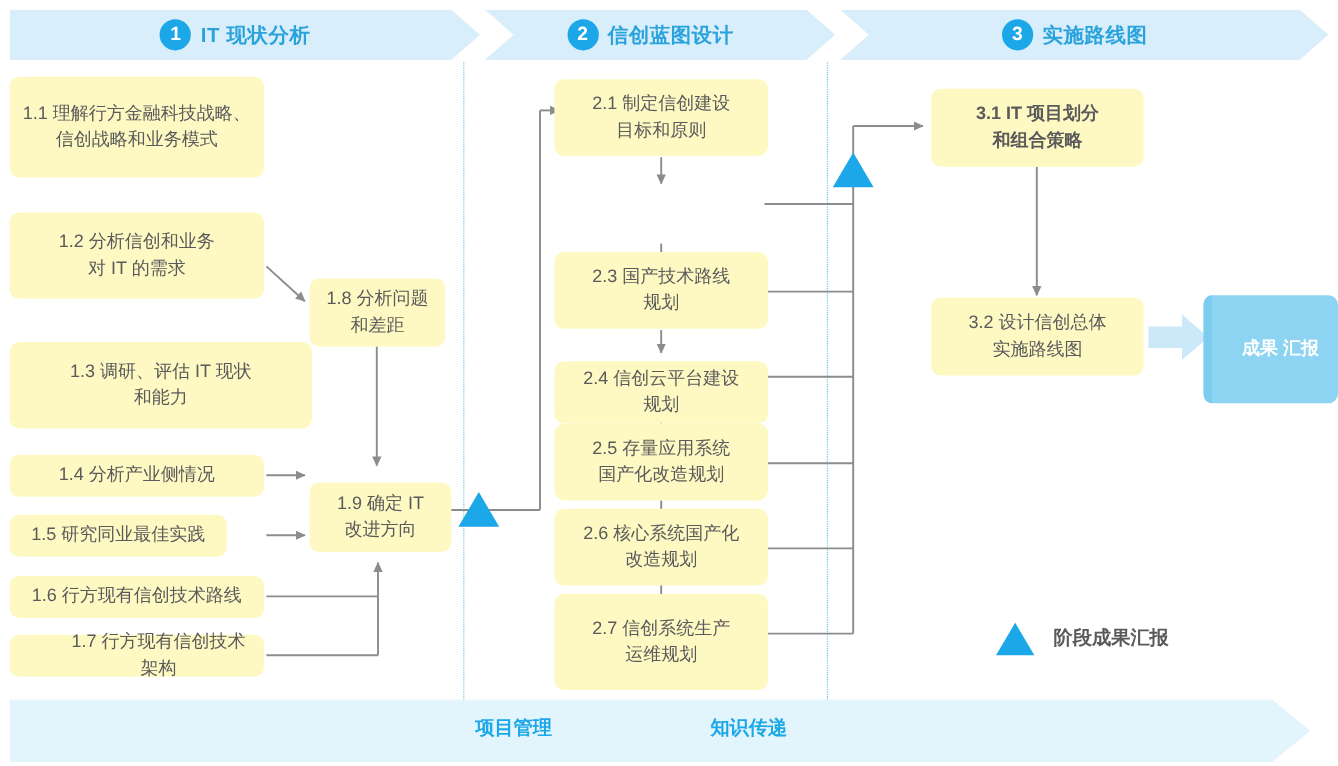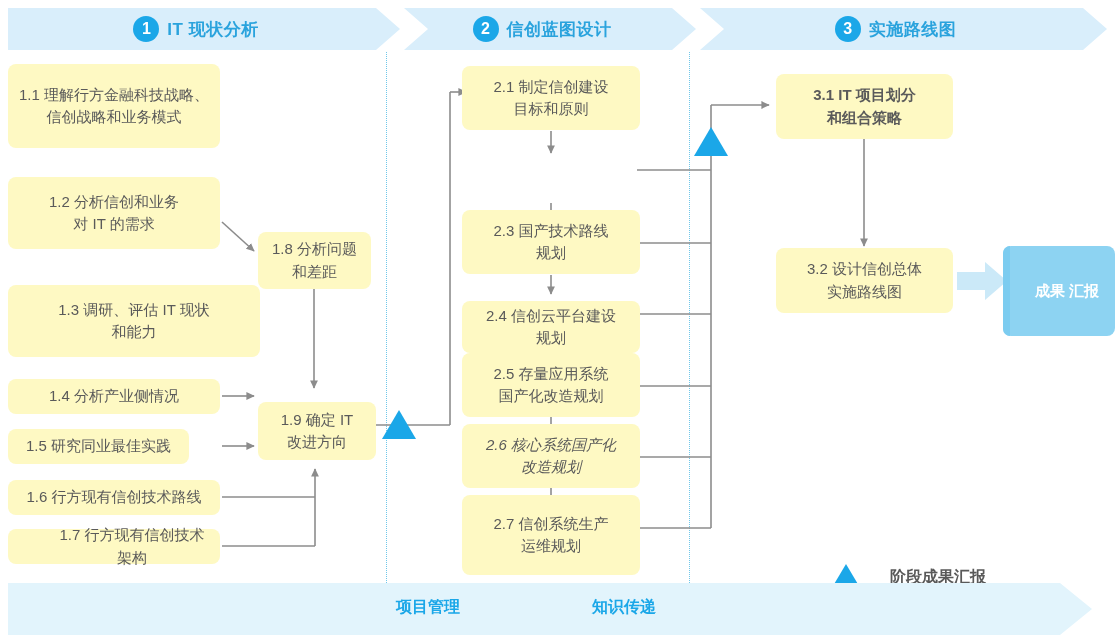--- a/index.html
+++ b/index.html
@@ -117,22 +117,21 @@
     border-left: 17px solid transparent;
     border-right: 17px solid transparent;
     border-bottom: 29px solid #1ba7e8;
   }
 
   
   .legend {
     position: absolute;
     display: flex;
     align-items: center;
-    gap: 28px;
-    margin-top: 45px;
+    gap: 16px;
   }
   .legend-tri {
     width: 0; height: 0;
     border-left: 16px solid transparent;
     border-right: 16px solid transparent;
     border-bottom: 27px solid #1ba7e8;
   }
   .legend-text {
     color: #595959;
     font-size: 16px;
@@ -332,21 +331,21 @@
     </div>
   </div>
 
   <div class="box" style="left:462px; top:353px; width:178px; height:64px;">
     <div>
       <span>2.5 存量应用系统</span>
       <span>国产化改造规划</span>
     </div>
   </div>
 
-  <div class="box" style="left:462px; top:424px; width:178px; height:64px;font-style:italic;">
+  <div class="box" style="left:462px; top:424px; width:178px; height:64px;">
     <div>
       <span>2.6 核心系统国产化</span>
       <span>改造规划</span>
     </div>
   </div>
 
   <div class="box" style="left:462px; top:495px; width:178px; height:80px;">
     <div>
       <span>2.7 信创系统生产</span>
       <span>运维规划</span>

